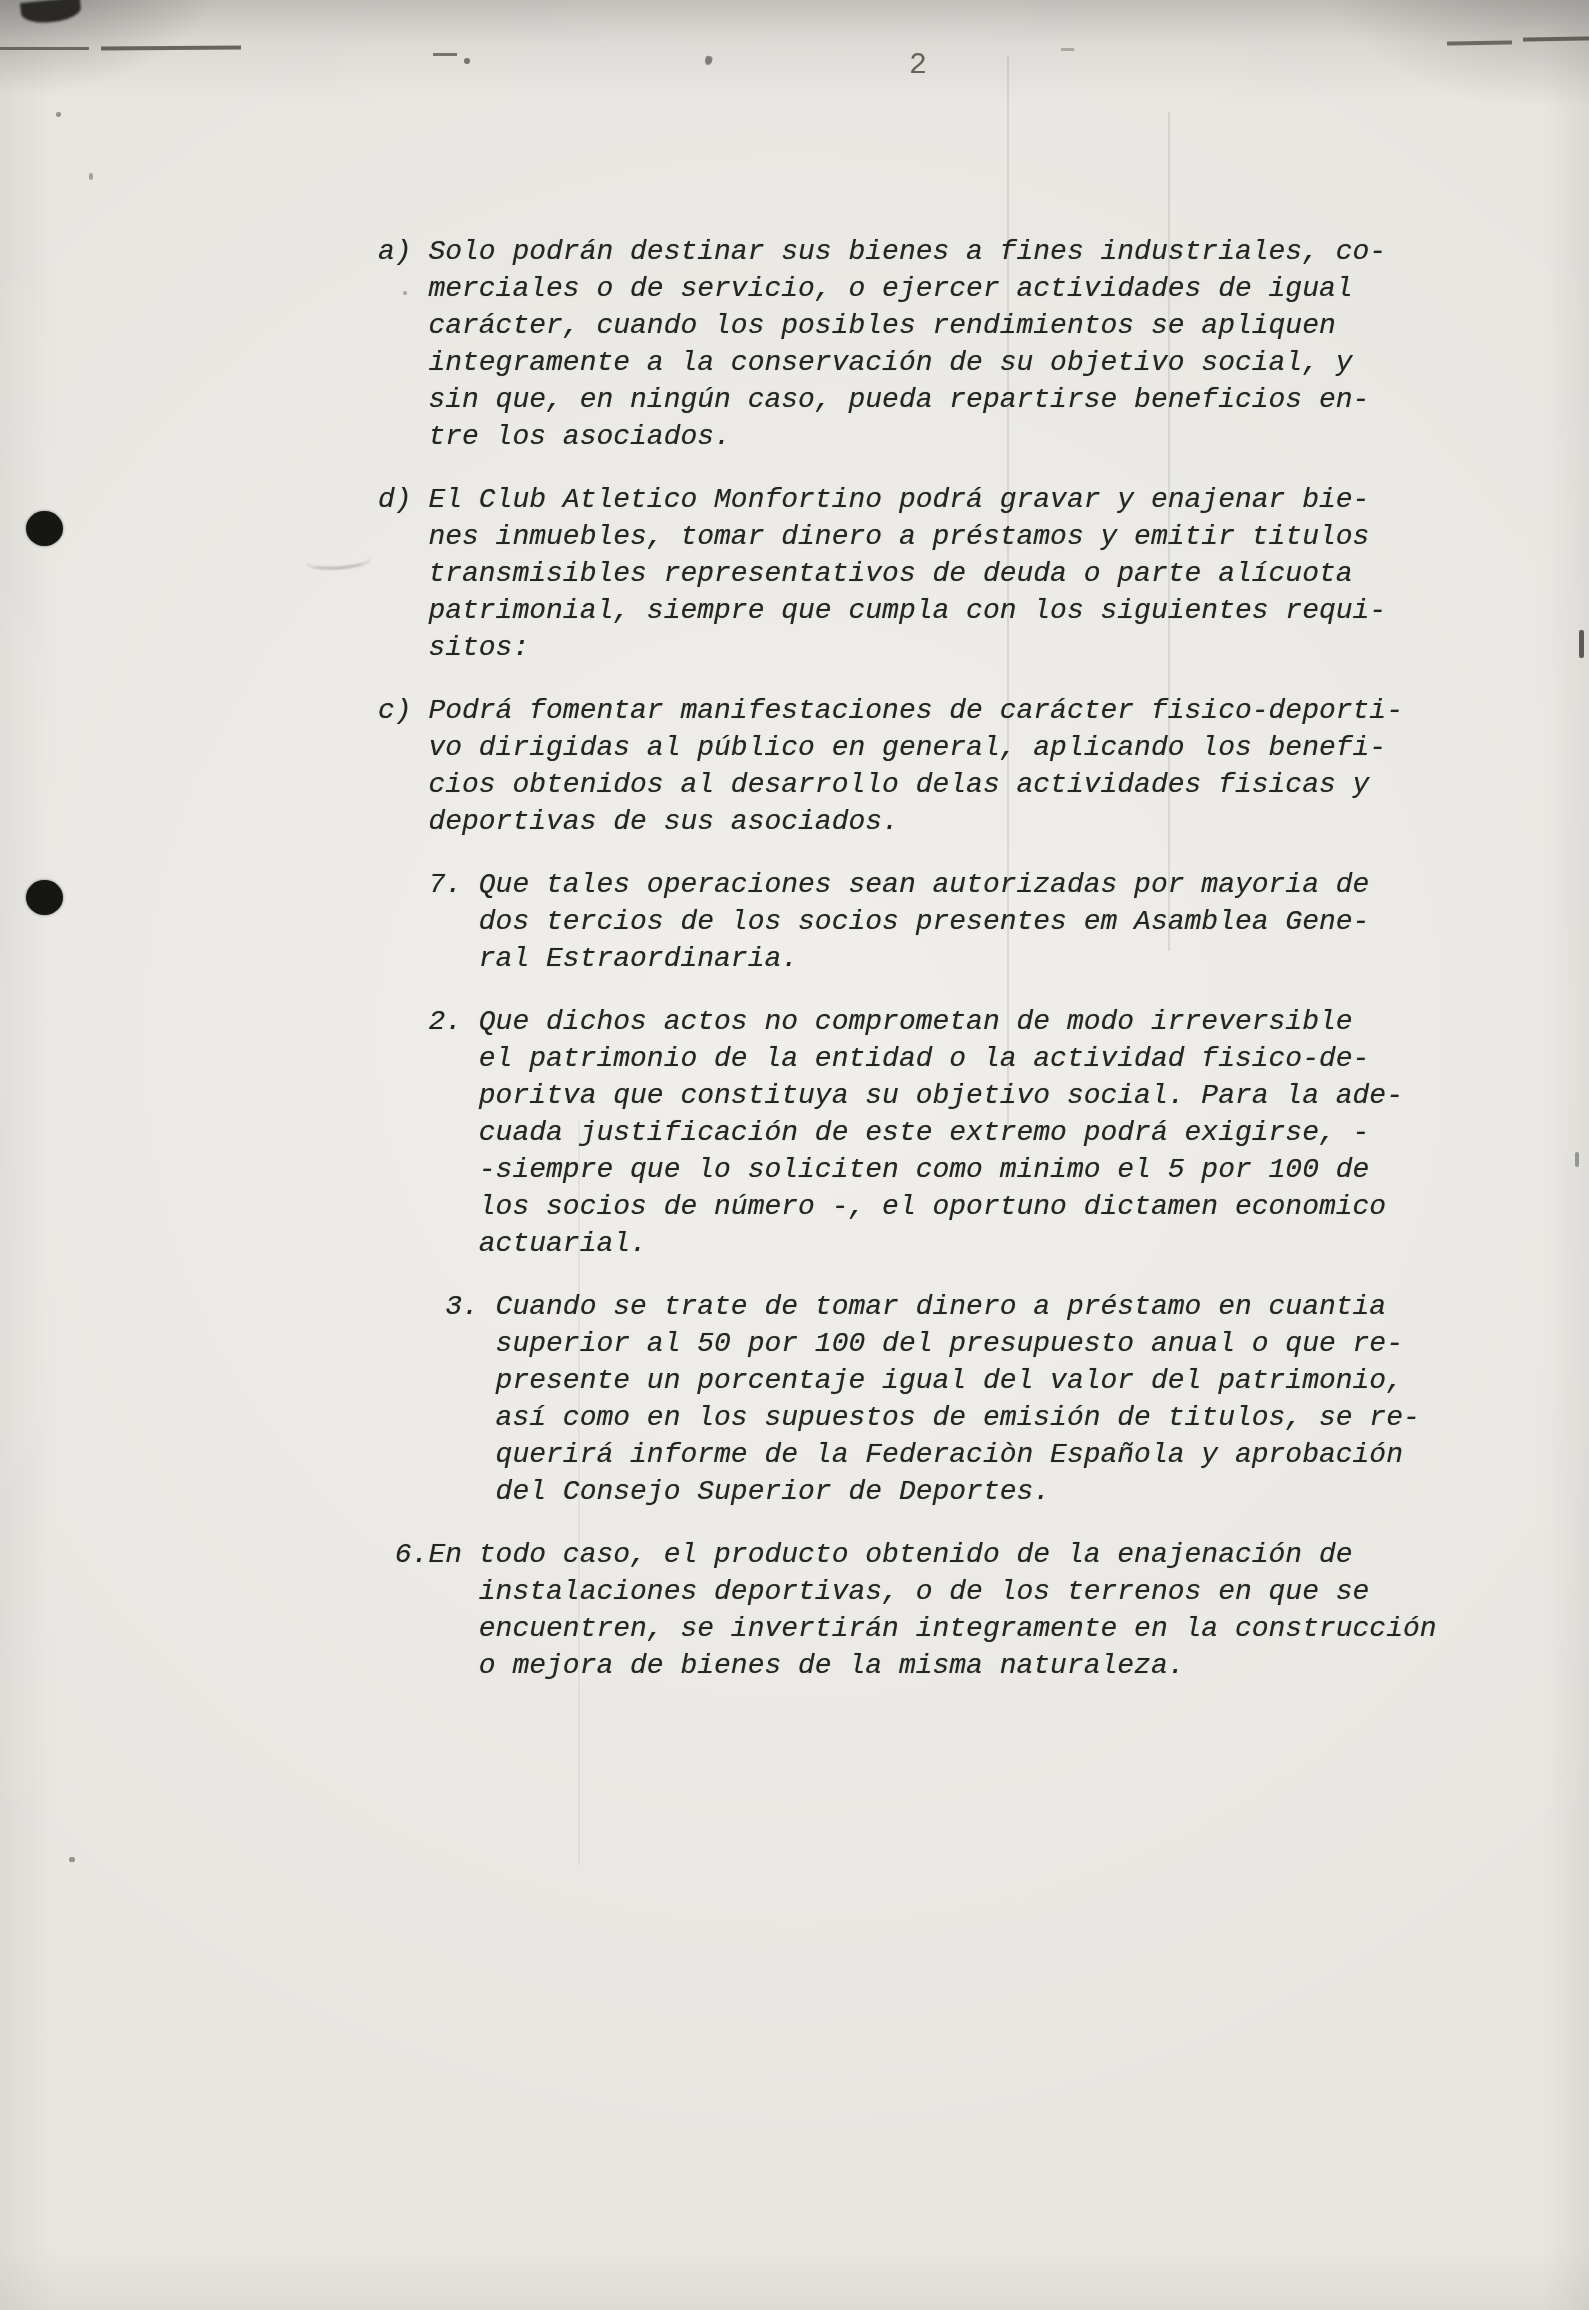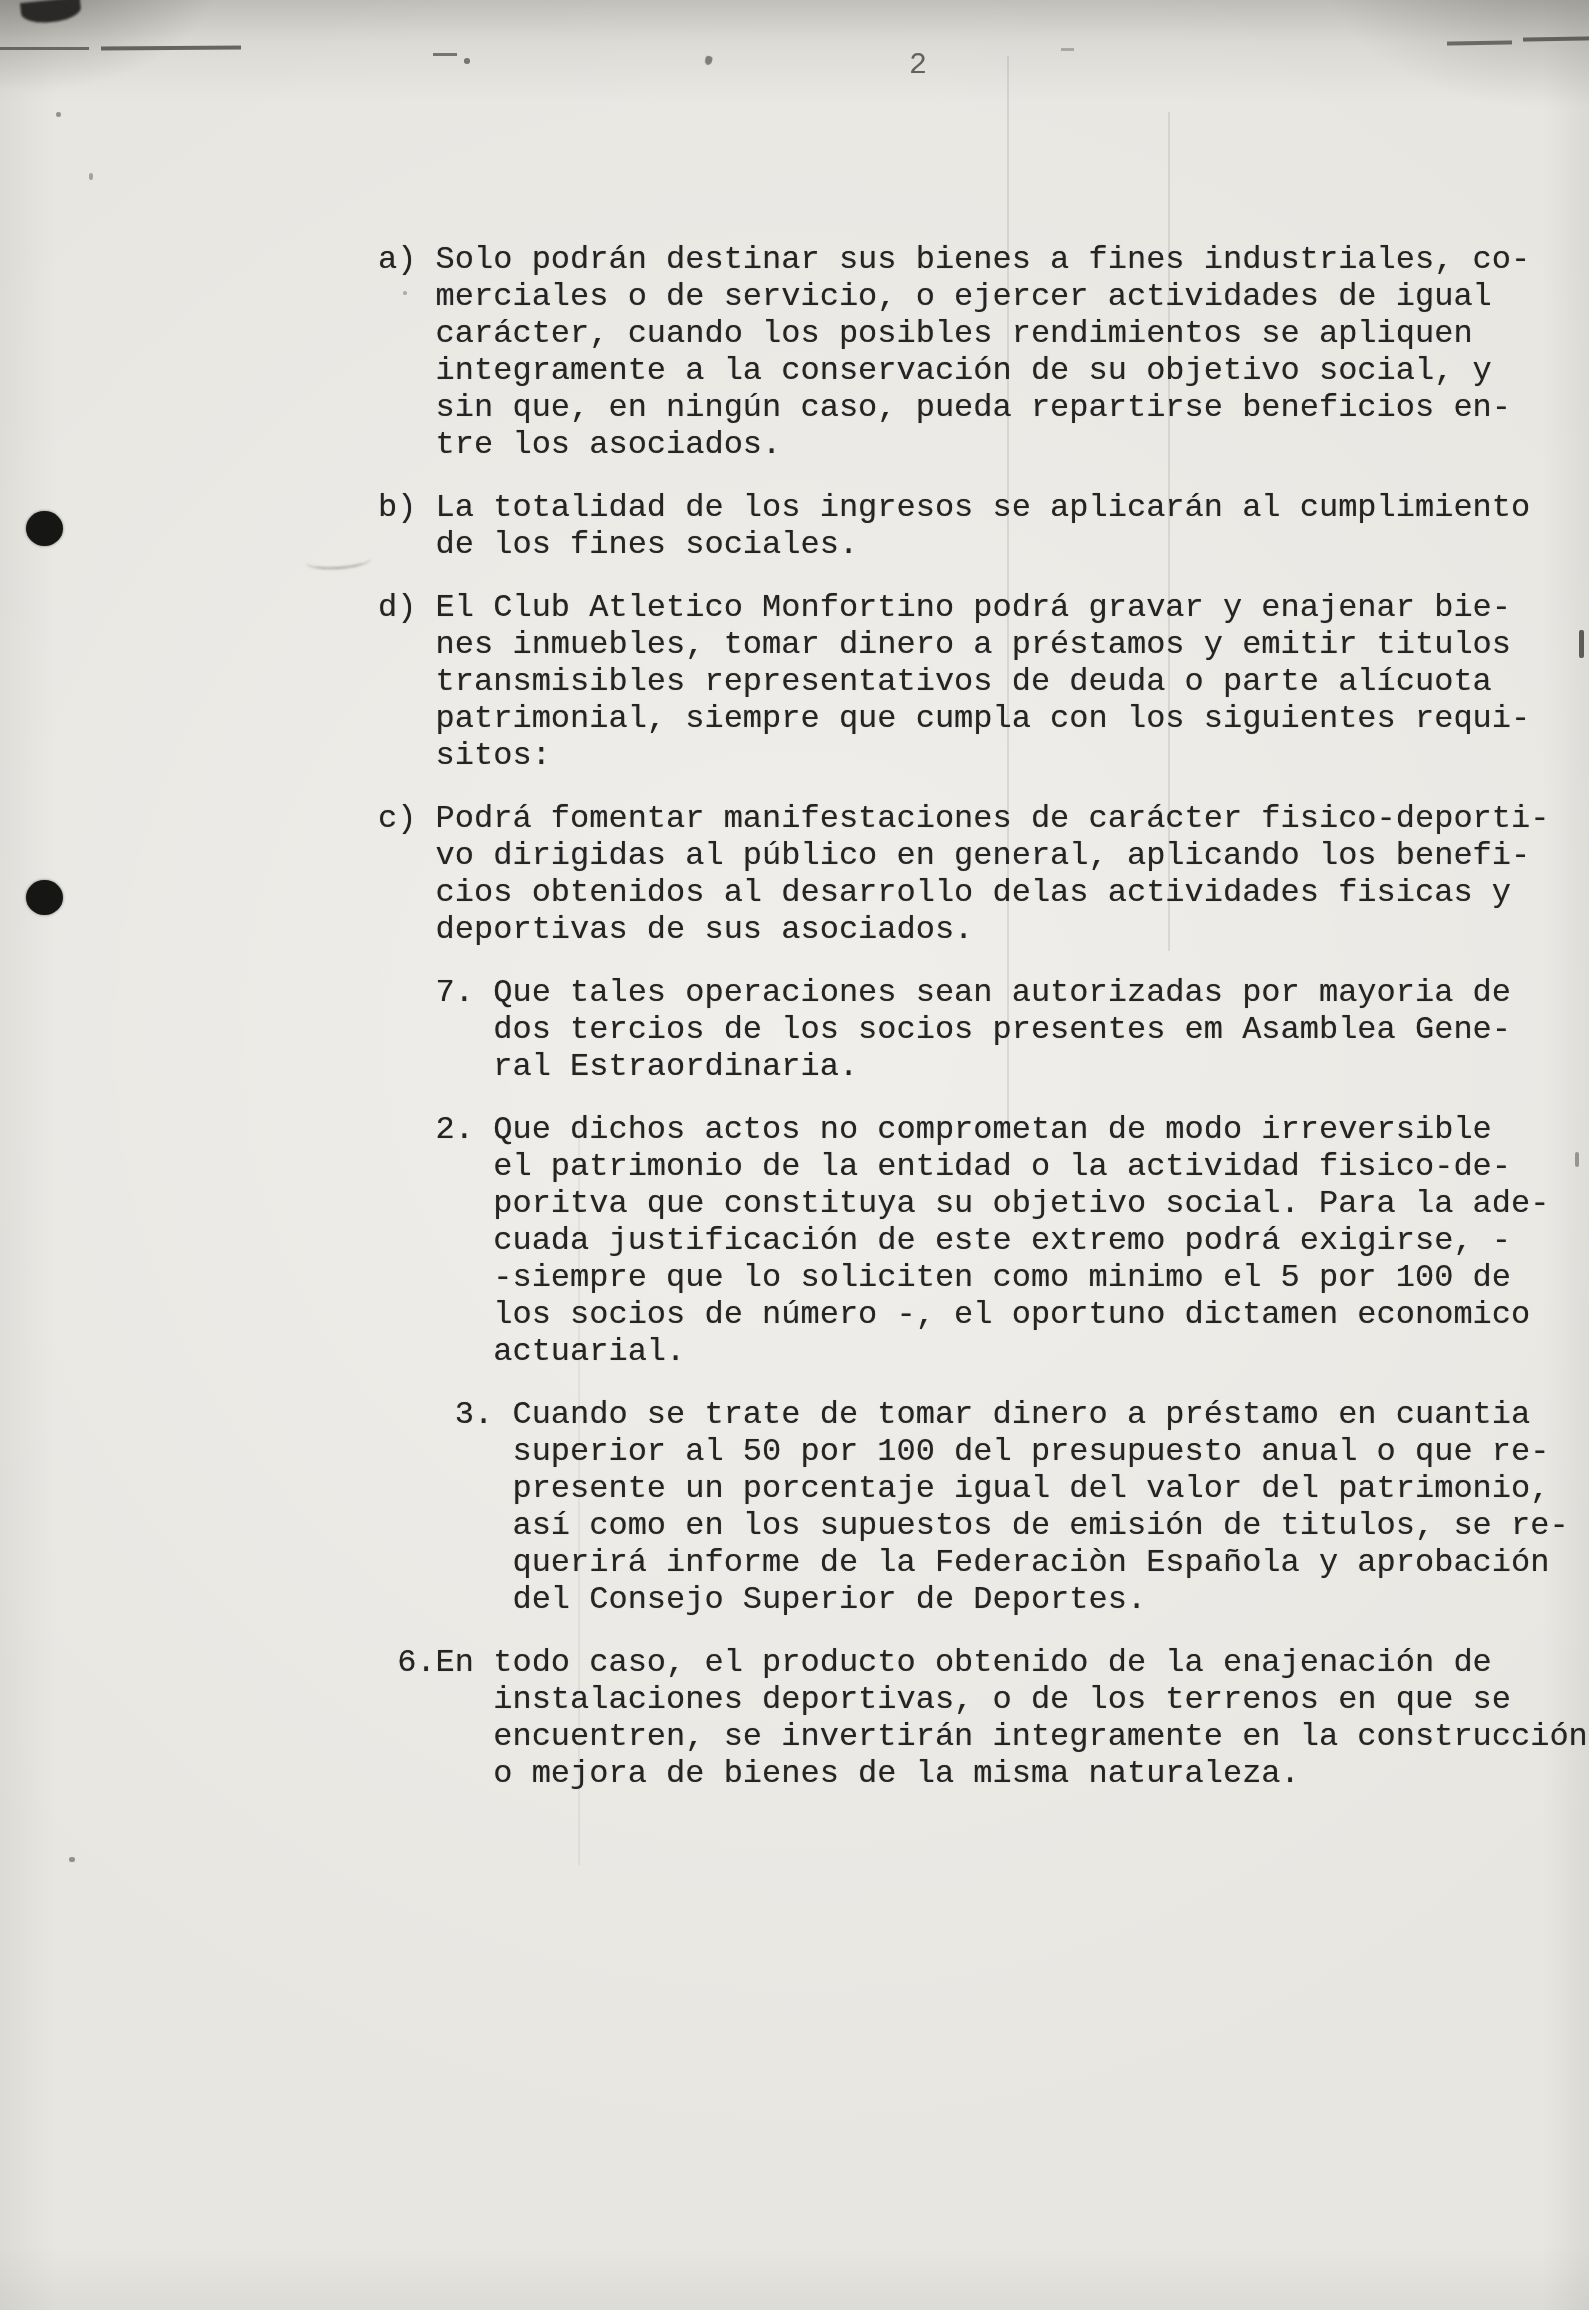--- a/index.html
+++ b/index.html
@@ -115,25 +115,26 @@
   
   .doc-text {
     position: absolute;
     left: 378px;
     top: 233px;
     width: 1212px;
     color: #242424;
     text-shadow: 0 0 0.9px rgba(45,45,45,0.45);
   }
   .para {
-    margin: 8px 0 26px 0;
+    margin: 0 0 26px 0;
     font-family: "Liberation Mono", "DejaVu Sans Mono", monospace;
-    font-size: 32px;
+    font-size: 28px;
     line-height: 37px;
     white-space: pre;
+    font-style: italic;
   }
 </style>
 </head>
 <body>
 
 <div class="paper"></div>
 <div class="corner-shade-left"></div>
 <div class="corner-shade-right"></div>
 <div class="corner-blob"></div>
 
@@ -164,22 +165,20 @@
 
 <div class="page-number">2</div>
 
 <div class="doc-text">
   <pre class="para">a) Solo podrán destinar sus bienes a fines industriales, co-
    merciales o de servicio, o ejercer actividades de igual
    carácter, cuando los posibles rendimientos se apliquen
    integramente a la conservación de su objetivo social, y
    sin que, en ningún caso, pueda repartirse beneficios en-
    tre los asociados.</pre>
-  <pre class="para">b) La totalidad de los ingresos se aplicarán al cumplimiento
-   de los fines sociales.</pre>
   <pre class="para">d) El Club Atletico Monfortino podrá gravar y enajenar bie-
    nes inmuebles, tomar dinero a préstamos y emitir titulos
    transmisibles representativos de deuda o parte alícuota
    patrimonial, siempre que cumpla con los siguientes requi-
    sitos:</pre>
   <pre class="para">c) Podrá fomentar manifestaciones de carácter fisico-deporti-
    vo dirigidas al público en general, aplicando los benefi-
    cios obtenidos al desarrollo delas actividades fisicas y
    deportivas de sus asociados.</pre>
   <pre class="para">   7. Que tales operaciones sean autorizadas por mayoria de

